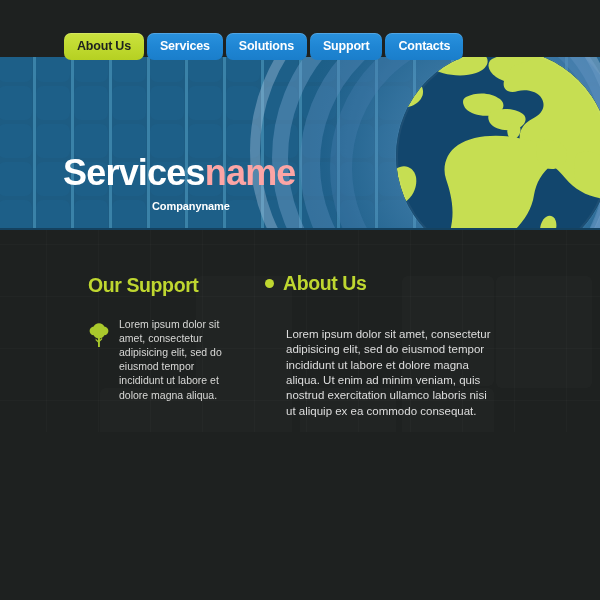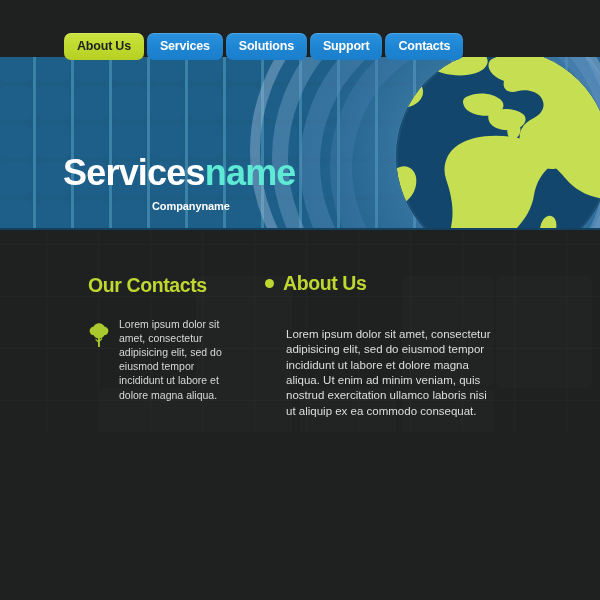--- a/index.html
+++ b/index.html
@@ -153,21 +153,21 @@
     left: 63px;
     top: 98px;
     font-size: 36px;
     font-weight: bold;
     letter-spacing: -0.8px;
     z-index: 25;
     white-space: nowrap;
     line-height: 1;
   }
   #logo .w { color: #ffffff; }
-  #logo .g { color: #5eead4; }
+  #logo .g { color: #fca5a5; }
   #tagline {
     position: absolute;
     left: 152px;
     top: 143px;
     font-size: 11px;
     font-weight: bold;
     color: #ffffff;
     z-index: 25;
     letter-spacing: -0.1px;
   }
@@ -481,21 +481,21 @@
       <span class="w">Services</span><span class="g">name</span>
     </div>
     <div id="tagline">Companyname</div>
 
   </header>
   <div id="banner-rule"></div>
 
   <main id="main">
 
     <section id="mission">
-      <h2 class="col-head">Our Contacts</h2>
+      <h2 class="col-head">Our Support</h2>
       <div id="mission-body">
         <div id="tree-icon">
           <svg width="22" height="26" viewBox="0 0 22 26" aria-hidden="true">
             <path fill="#a9c92c" d="M11 1.2
               C13.6 1.2 15.6 2.6 16.3 4.6
               C18.6 4.9 20.4 6.6 20.4 8.9
               C20.4 11.2 18.6 13 16.3 13.3
               C15.6 15.2 13.6 16.5 11 16.5
               C8.4 16.5 6.4 15.2 5.7 13.3
               C3.4 13 1.6 11.2 1.6 8.9

